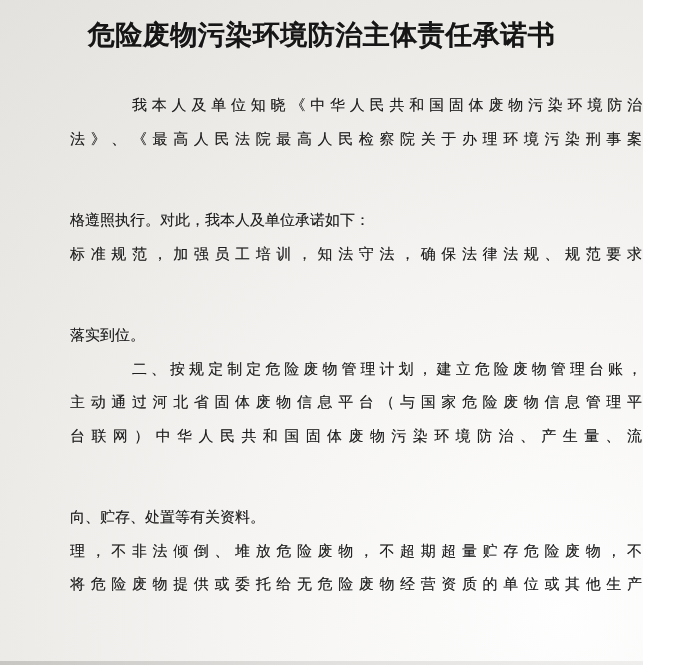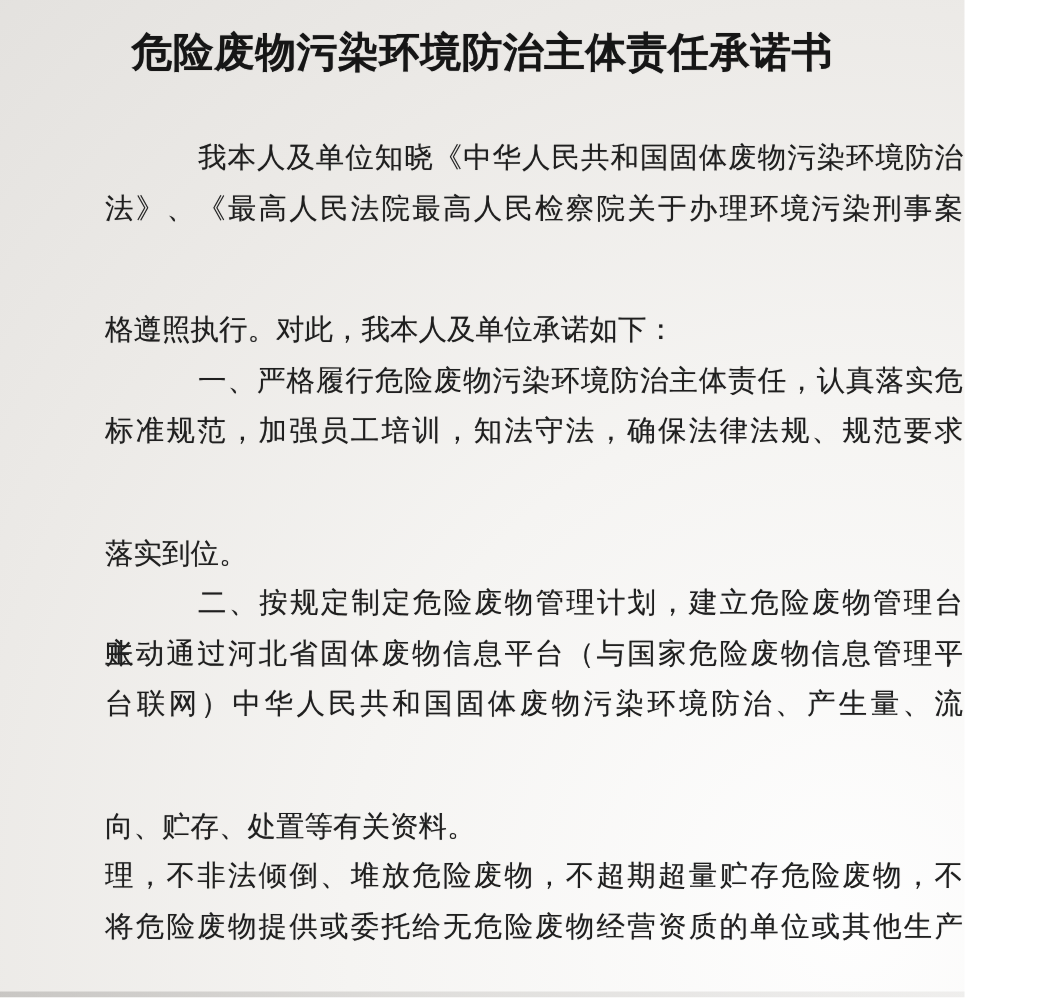--- a/index.html
+++ b/index.html
@@ -25,21 +25,21 @@
     font-size: 27px;
     font-weight: bold;
     letter-spacing: 0.5px;
     color: #161616;
     text-shadow: 0 0 0.6px rgba(30,30,30,0.6);
   }
   .doc-body {
     margin-top: 36px;
     margin-left: 70px;
     width: 572px;
-    font-size: 19px;
+    font-size: 15px;
     color: #1f1f1f;
     text-shadow: 0 0 0.5px rgba(40,40,40,0.5);
   }
   .para {
     margin: 0;
     padding: 0;
   }
   .ln {
     height: 33.5px;
     line-height: 33.5px;
@@ -71,21 +71,20 @@
 
   <div class="doc-body">
 
     <div class="para">
       <div class="ln first">我本人及单位知晓《中华人民共和国固体废物污染环境防治</div>
       <div class="ln">法》、《最高人民法院最高人民检察院关于办理环境污染刑事案</div>
       <div class="ln end">格遵照执行。对此，我本人及单位承诺如下：</div>
     </div>
 
     <div class="para">
-      <div class="ln first">一、严格履行危险废物污染环境防治主体责任，认真落实危</div>
       <div class="ln">标准规范，加强员工培训，知法守法，确保法律法规、规范要求</div>
       <div class="ln end">落实到位。</div>
     </div>
 
     <div class="para">
       <div class="ln first">二、按规定制定危险废物管理计划，建立危险废物管理台账，</div>
       <div class="ln">主动通过河北省固体废物信息平台（与国家危险废物信息管理平</div>
       <div class="ln">台联网）中华人民共和国固体废物污染环境防治、产生量、流</div>
       <div class="ln end">向、贮存、处置等有关资料。</div>
     </div>

